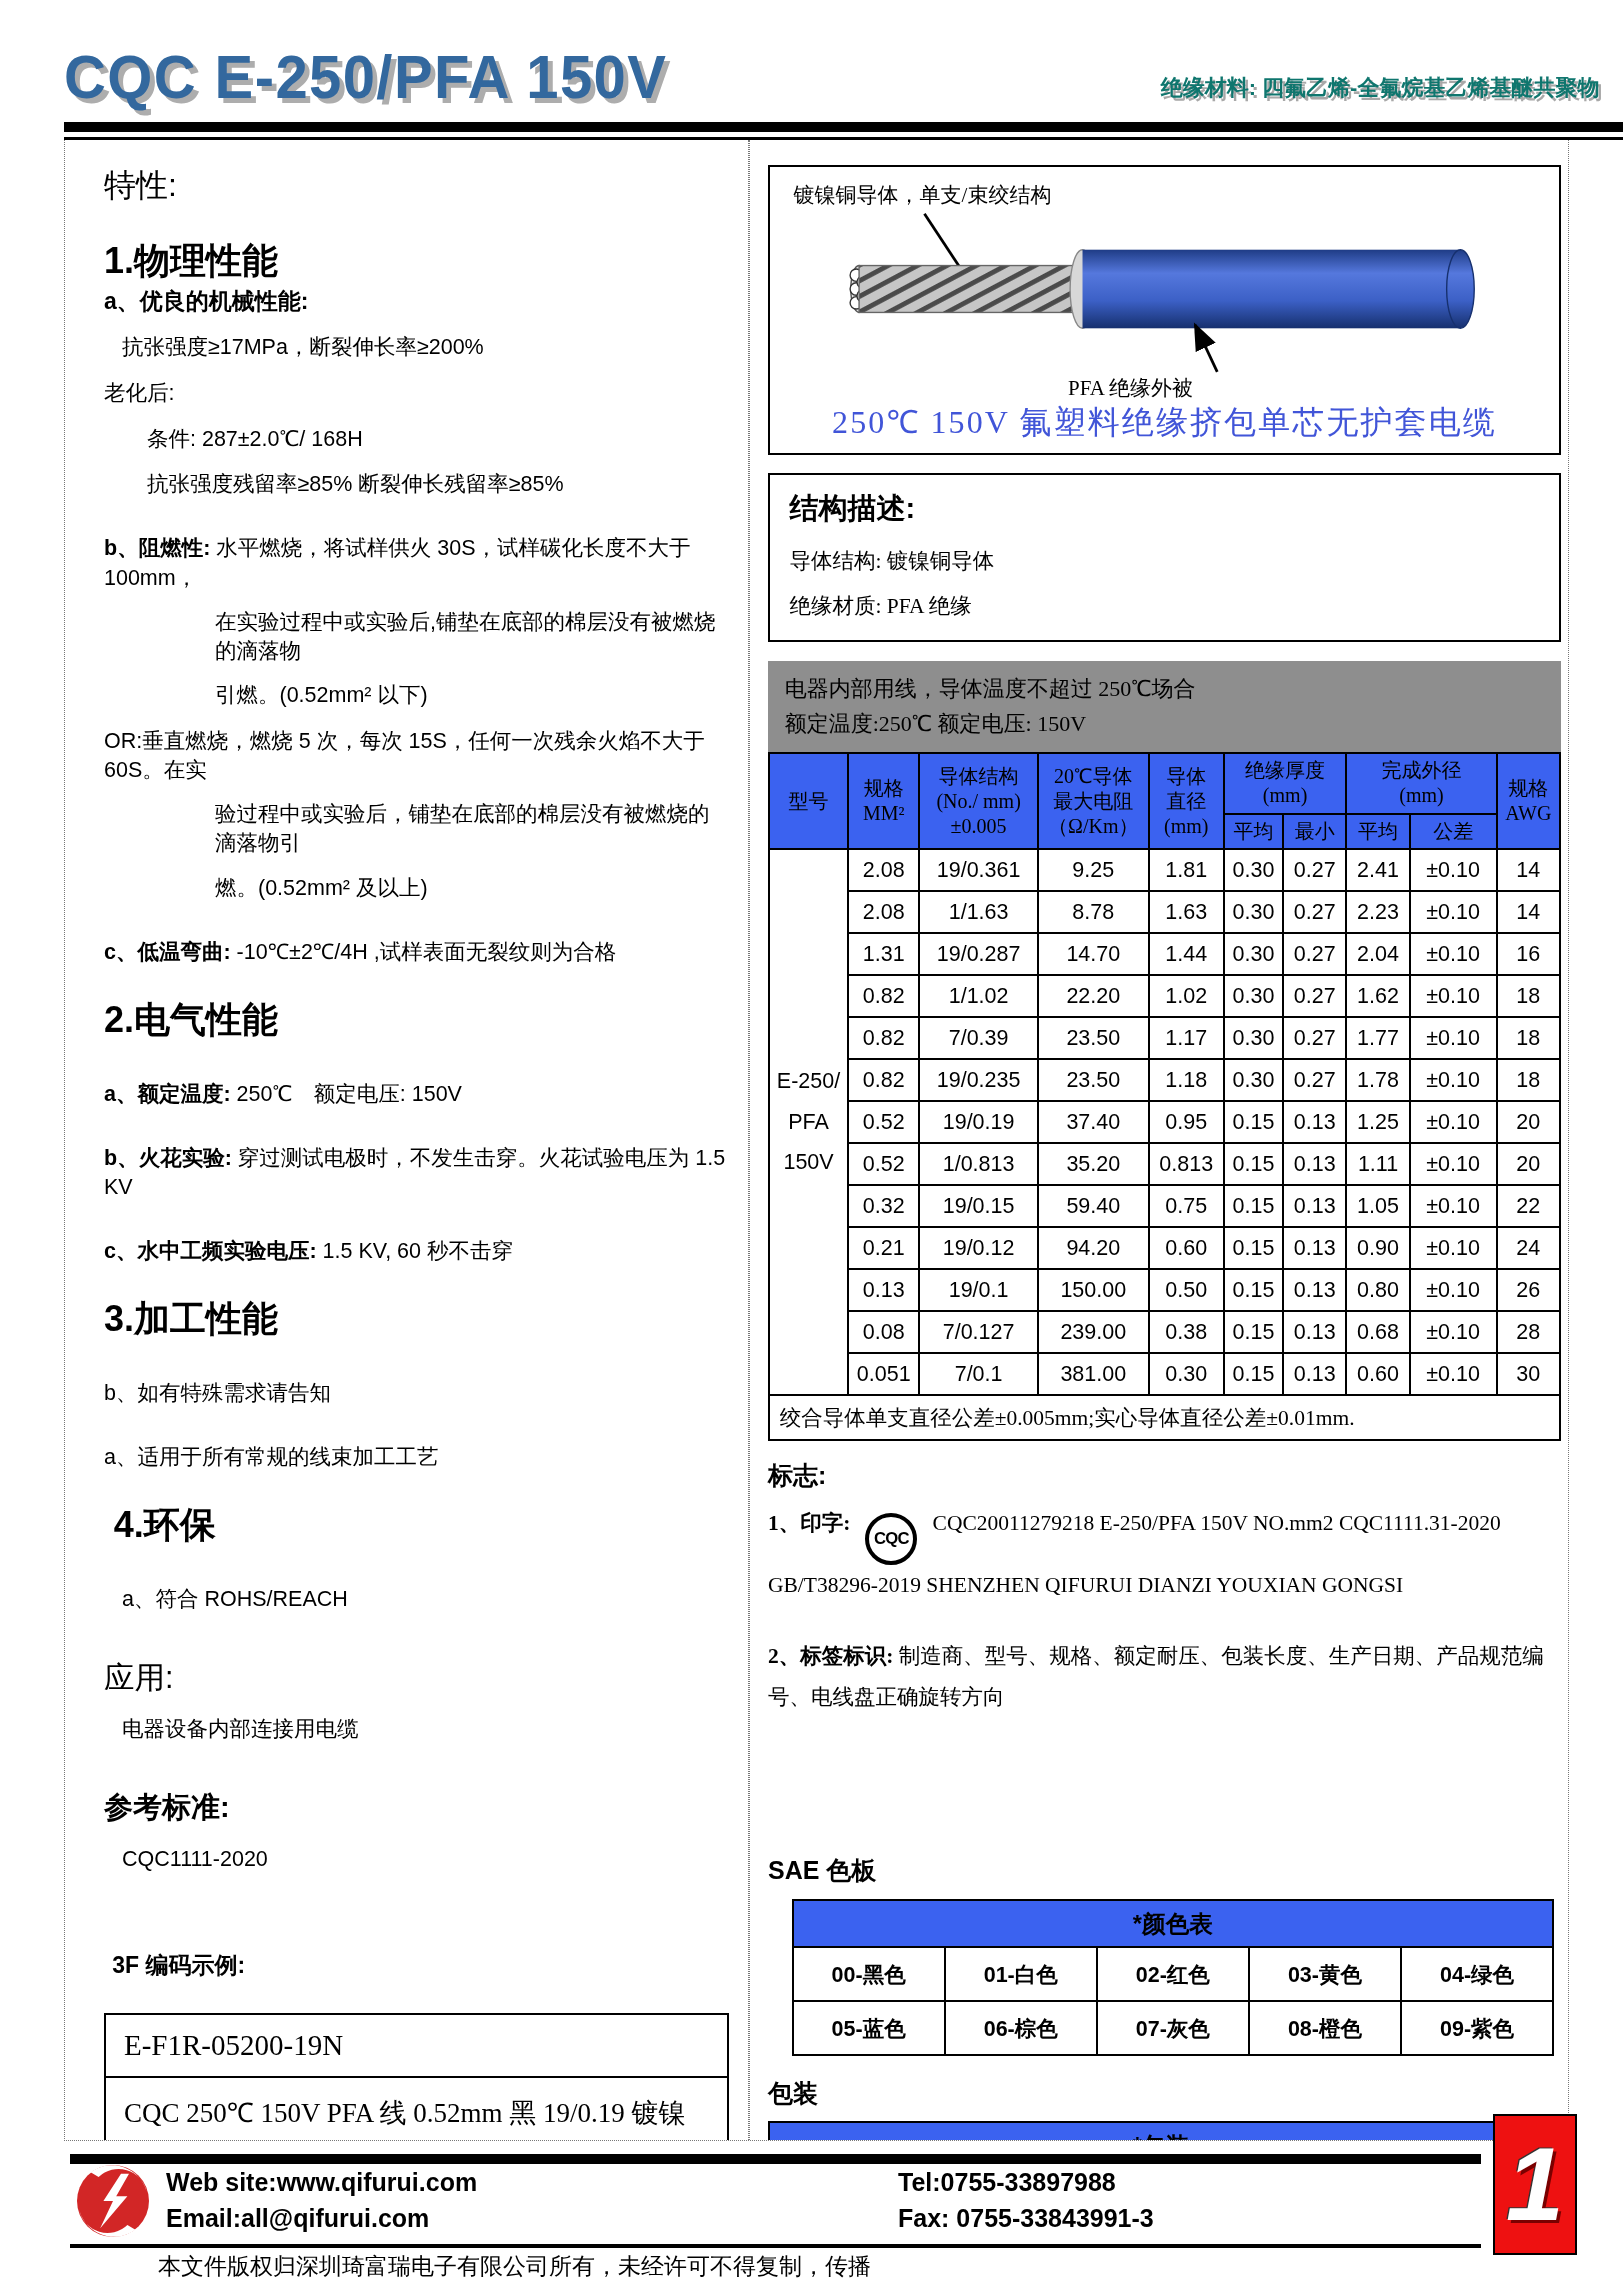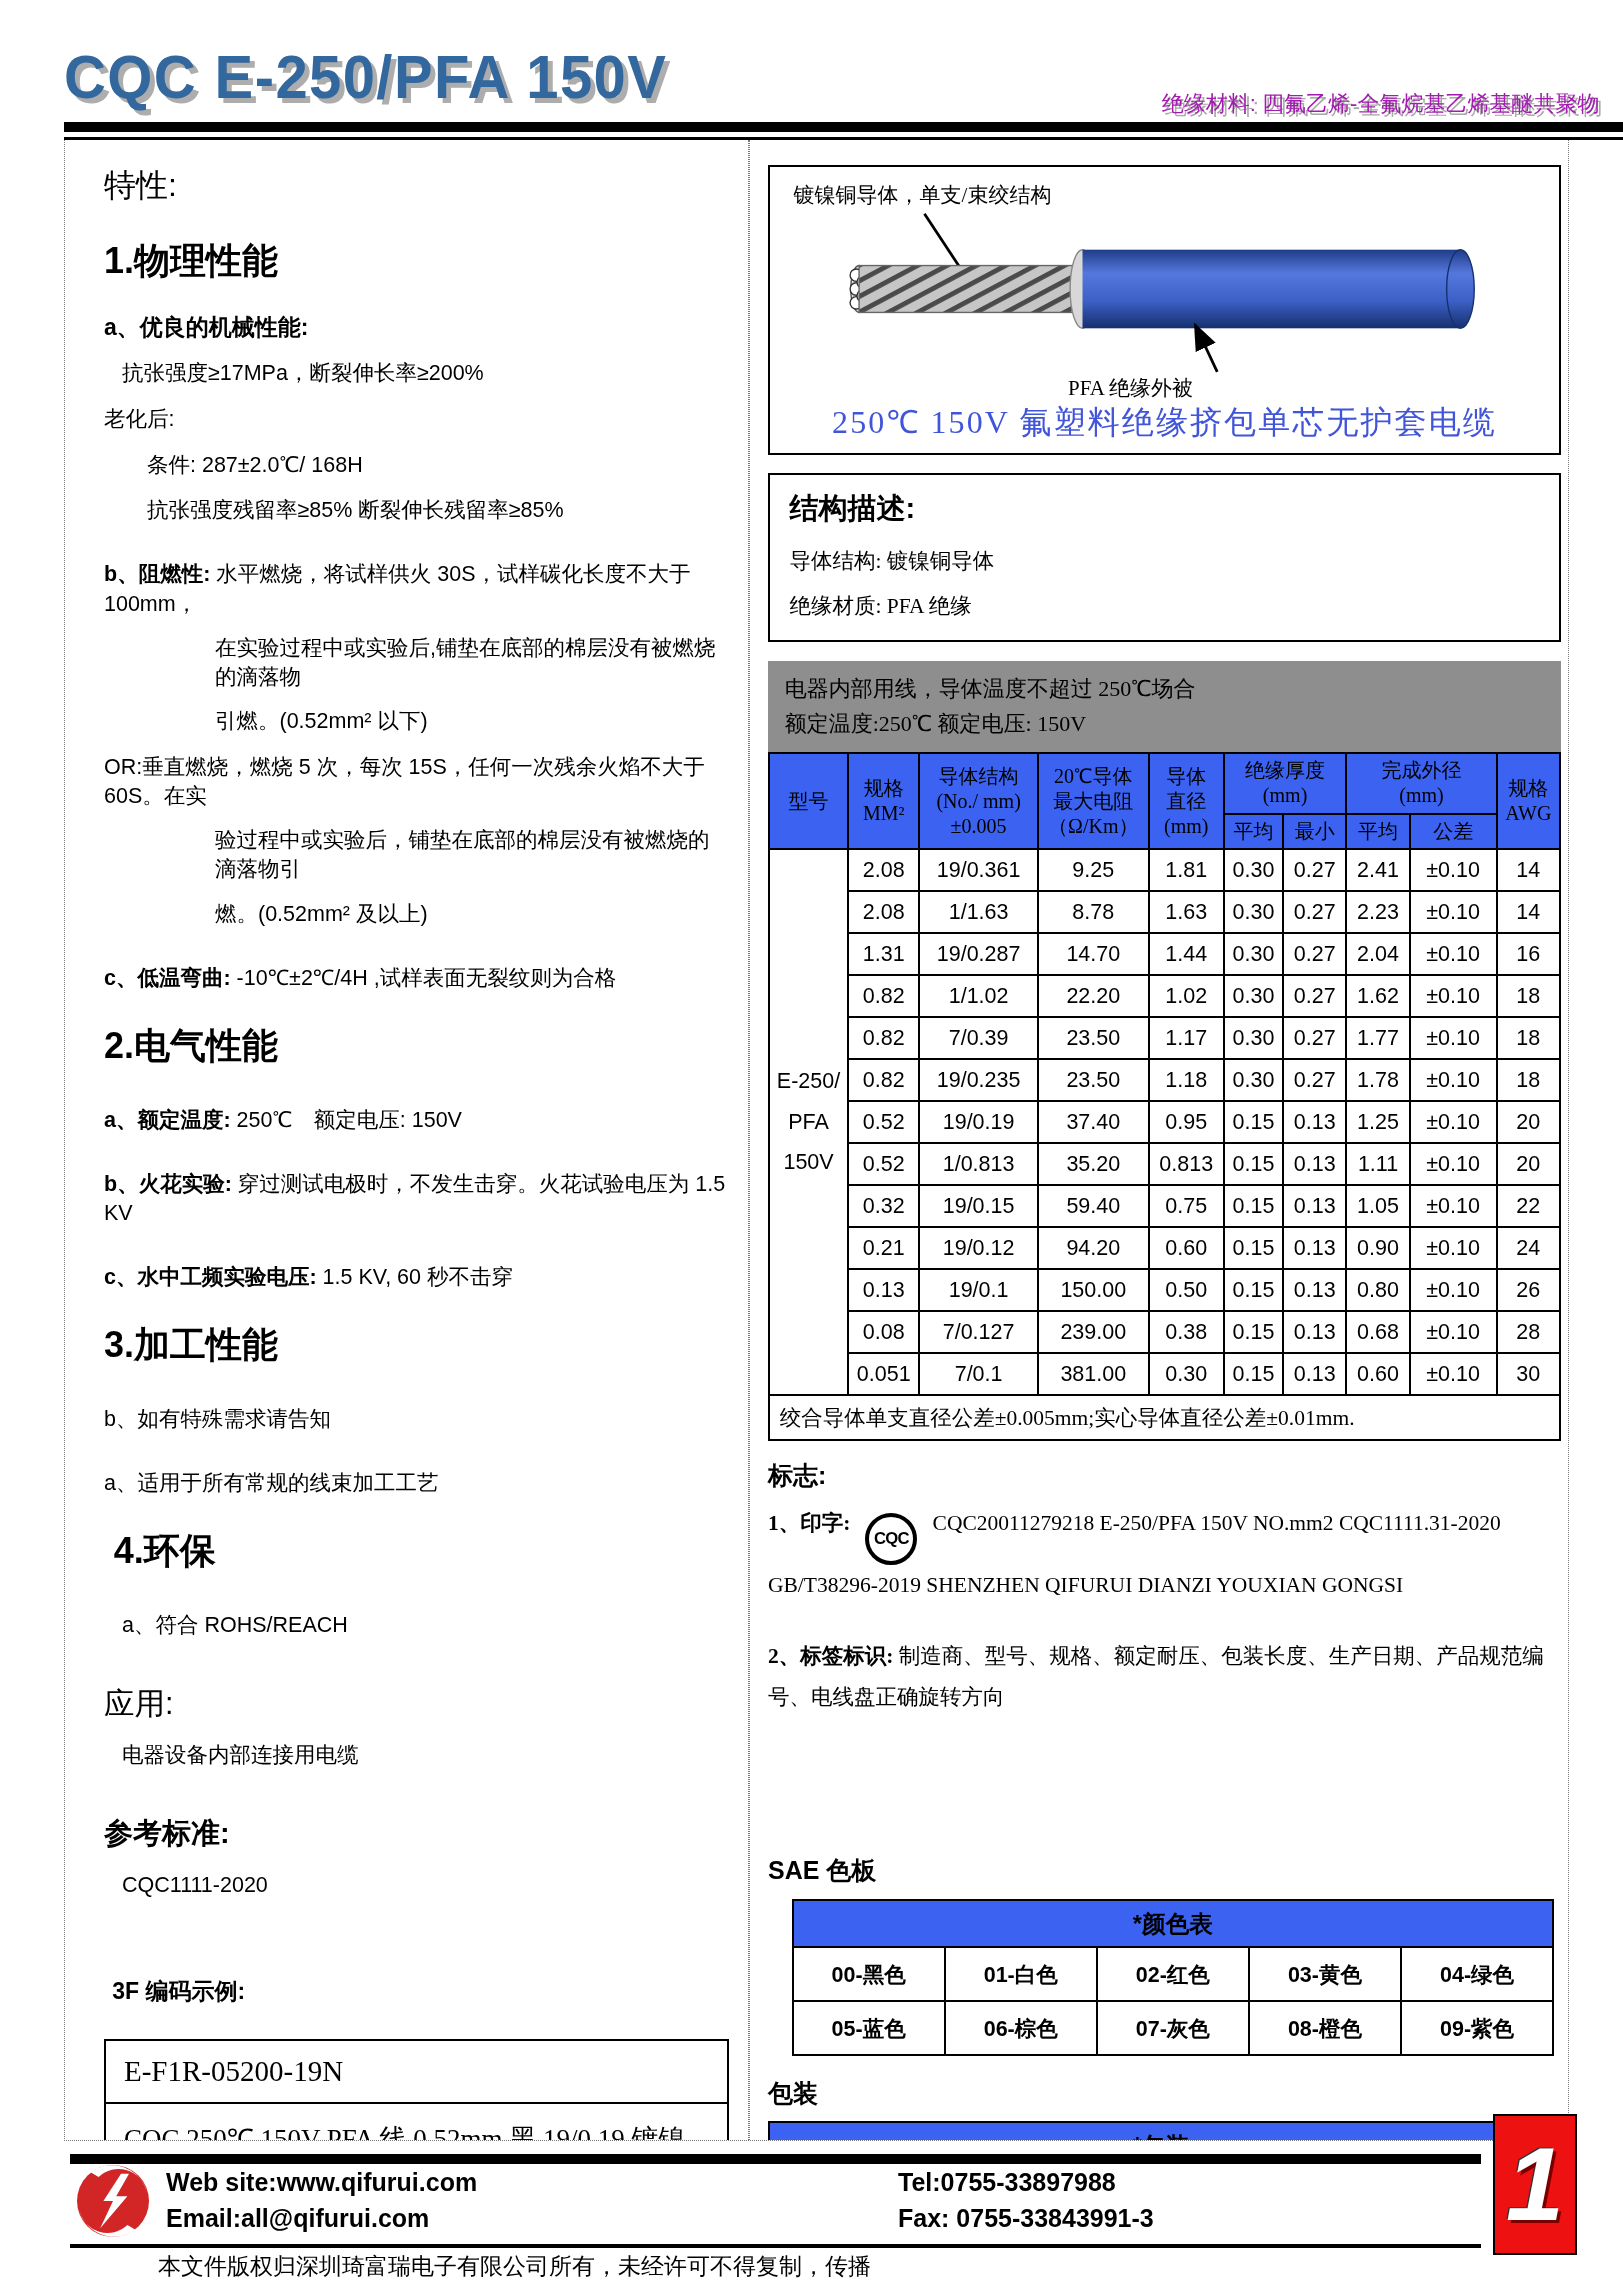--- a/index.html
+++ b/index.html
@@ -5,38 +5,38 @@
   html,body{margin:0;padding:0;background:#fff;}
   body{width:1623px;height:2295px;position:relative;overflow:hidden;
        font-family:"Liberation Sans",sans-serif;color:#000;}
   .page{position:absolute;inset:0;}
 
   
   .header{position:relative;height:122px;padding-left:64px;box-sizing:border-box;}
   .title{position:absolute;left:64px;bottom:9.7px;font-size:58px;font-weight:bold;
          letter-spacing:1.4px;color:#33689E;text-shadow:4.9px 4.9px 0 #ADADAD;
          transform:scaleY(1.05);transform-origin:left bottom;white-space:nowrap;}
-  .subtitle{position:absolute;right:23.6px;bottom:3px;font-size:22px;font-weight:normal;
-            color:#a21caf;text-shadow:2.8px 2.8px 0 #A8A8A8;white-space:nowrap;}
+  .subtitle{position:absolute;right:23.6px;bottom:19px;font-size:22px;font-weight:bold;
+            color:#0f766e;text-shadow:2.8px 2.8px 0 #A8A8A8;white-space:nowrap;}
   .rule-thick{margin-left:64px;height:10.4px;background:#000;}
   .rule-thin{margin-left:64px;margin-top:4.2px;height:3.5px;background:#000;}
 
   
   .main{display:flex;margin-left:64px;margin-right:54px;height:2001px;
         border-left:1.4px dotted #777;border-right:1.4px dotted #777;border-bottom:1.4px dotted #777;
         box-sizing:border-box;overflow:hidden;}
   .col-left{width:684px;border-right:1.4px dotted #777;box-sizing:border-box;
             padding:23.6px 19.4px 7px 39px;}
   .col-right{flex:1;border-left:1.4px dotted #777;box-sizing:border-box;
              padding:25px 7px 7px 18px;}
 
   
   .lc-h1{font-size:32px;font-weight:normal;}
   .lc-sec{font-size:36px;font-weight:bold;margin-top:29px;}
-  .lc-sub{font-size:23px;font-weight:bold;margin-top:26px;}
+  .lc-sub{font-size:23px;font-weight:bold;}
   .lc-line{font-size:21.5px;margin-top:16.7px;line-height:1.35;}
   .lc-wrap{font-size:21.5px;margin-top:15.3px;padding-left:111px;line-height:1.35;}
   .ind1{padding-left:18px;}
   .ind2{padding-left:43px;}
   .sp{margin-top:35px;}
   .bold{font-weight:bold;}
   .lc-h2{font-size:30.5px;margin-top:44px;}
   .lc-h2b{font-size:29px;font-weight:bold;margin-top:44px;}
   .lc-h3{font-size:23px;font-weight:bold;margin-top:76px;padding-left:8.3px;}
 

